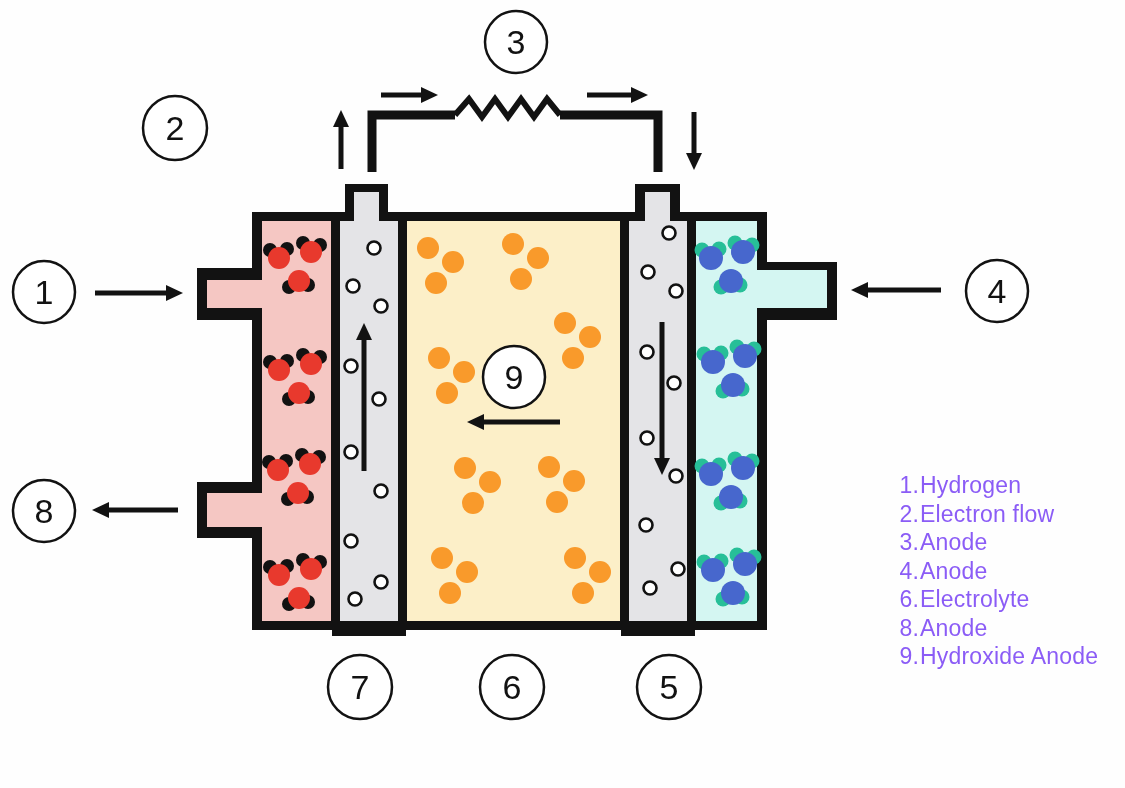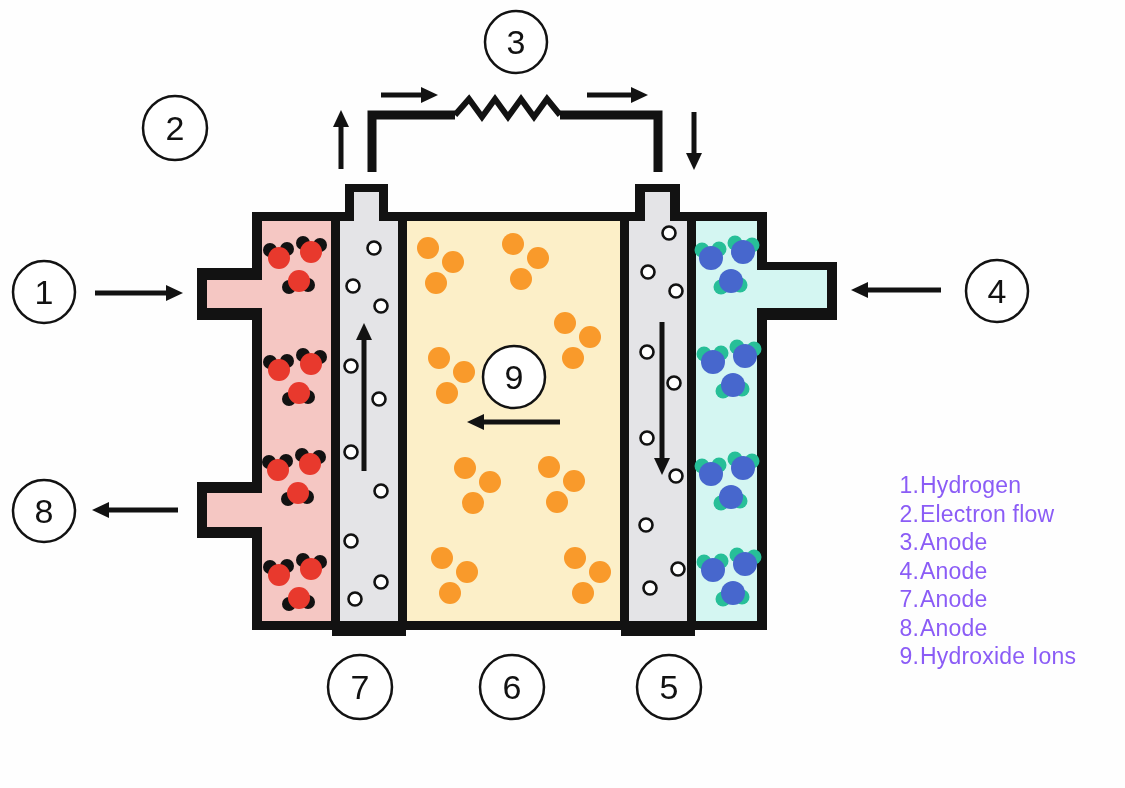--- a/index.html
+++ b/index.html
@@ -330,18 +330,18 @@
           <text x="514" y="377" text-anchor="middle" dominant-baseline="central" font-size="34" fill="#121212">9</text>
         </g>
       </g>
   </svg>
 
   <div class="legend">
       <div class="legend-row"><span class="legend-num">1.</span><span class="legend-label">Hydrogen</span></div>
       <div class="legend-row"><span class="legend-num">2.</span><span class="legend-label">Electron flow</span></div>
       <div class="legend-row"><span class="legend-num">3.</span><span class="legend-label">Anode</span></div>
       <div class="legend-row"><span class="legend-num">4.</span><span class="legend-label">Anode</span></div>
-      <div class="legend-row"><span class="legend-num">7.</span><span class="legend-label">Anode</span></div>
+      <div class="legend-row"><span class="legend-num">6.</span><span class="legend-label">Electrolyte</span></div>
       <div class="legend-row"><span class="legend-num">8.</span><span class="legend-label">Anode</span></div>
-      <div class="legend-row"><span class="legend-num">9.</span><span class="legend-label">Hydroxide Ions</span></div>
+      <div class="legend-row"><span class="legend-num">9.</span><span class="legend-label">Hydroxide Anode</span></div>
     </div>
 
 </div>
 
 </body></html>

